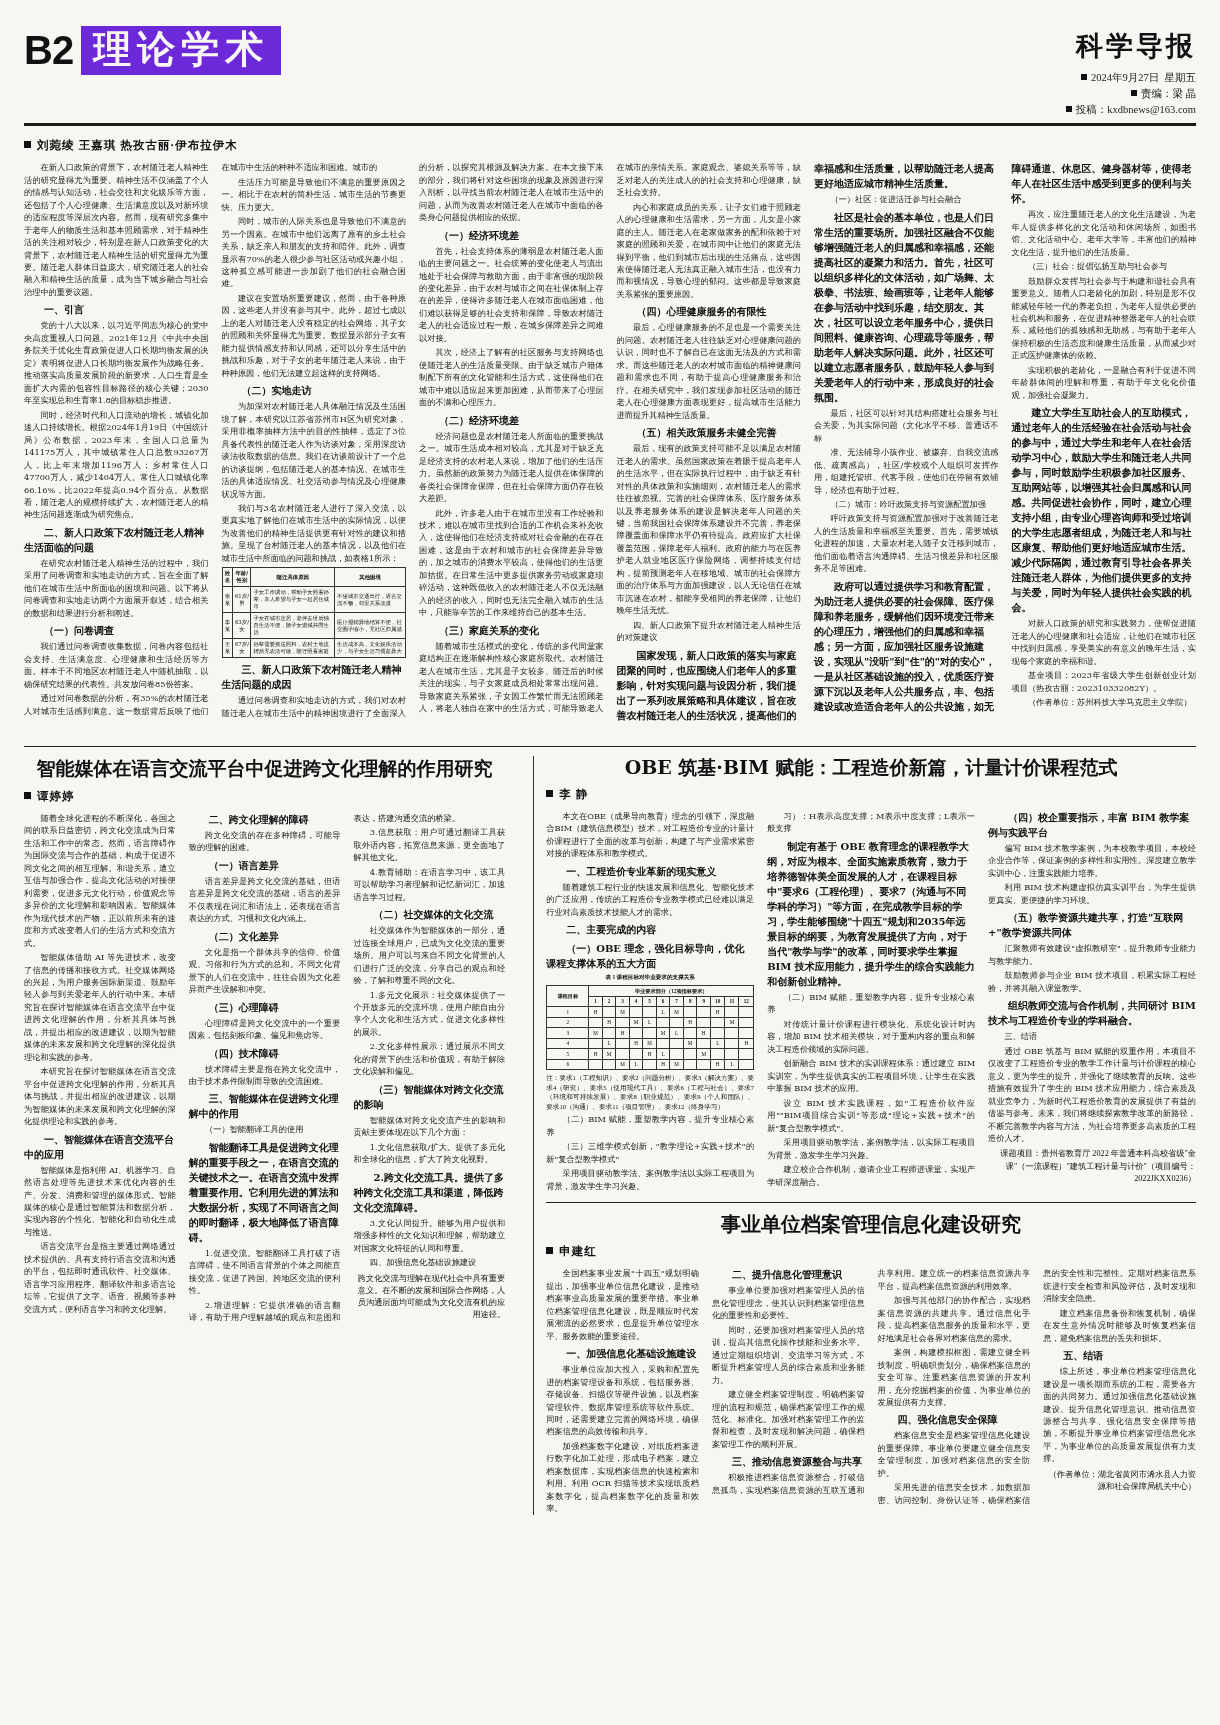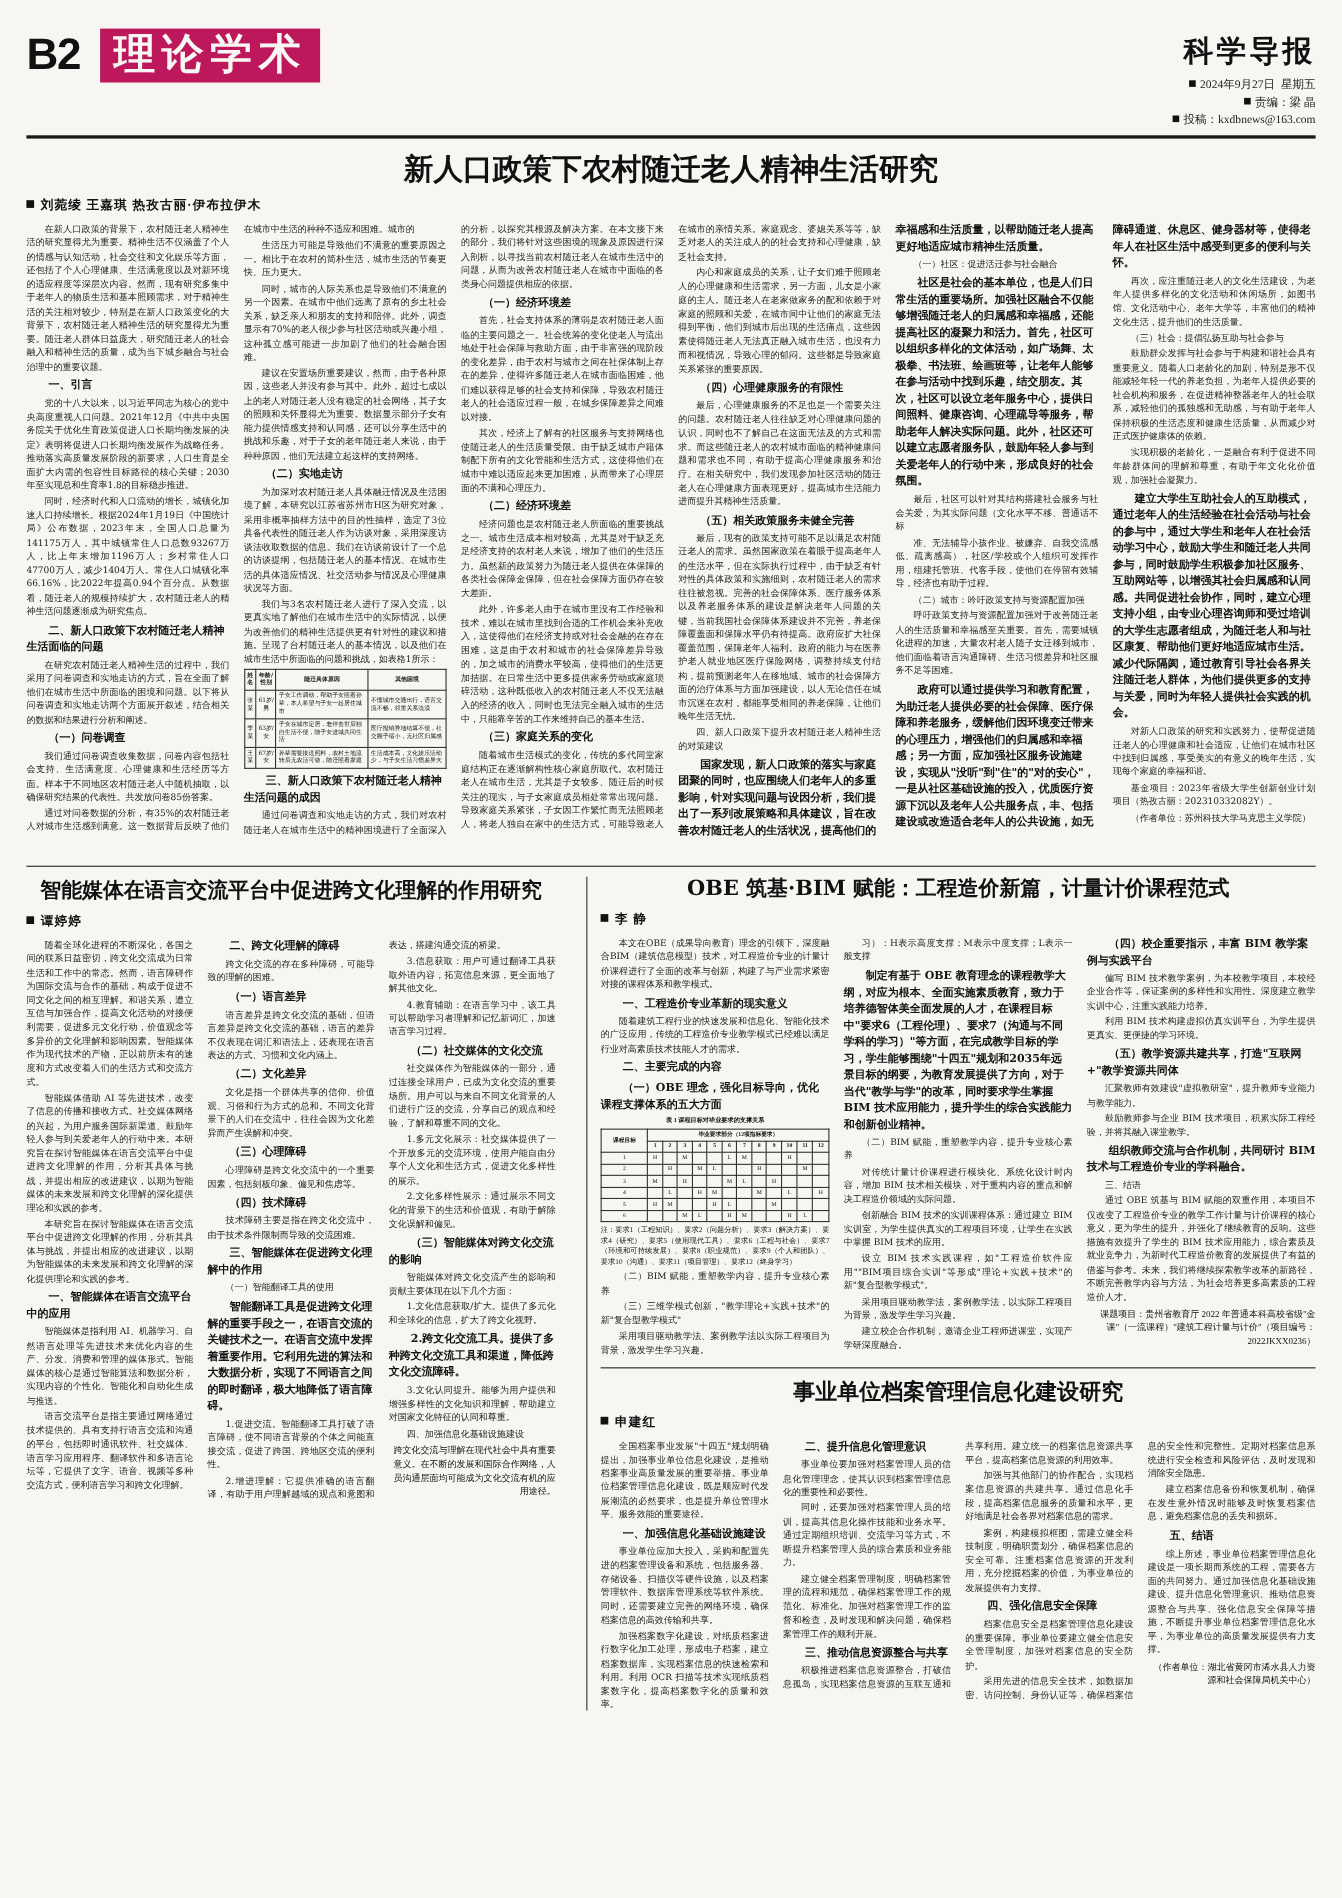--- a/index.html
+++ b/index.html
@@ -22,31 +22,31 @@
   }
 
   
   .masthead {
     display: flex;
     align-items: flex-start;
     justify-content: space-between;
     border-bottom: 3px solid #1a1a1a;
     padding-bottom: 6px;
   }
-  .mast-left { display: flex; align-items: center; gap: 10px; }
+  .mast-left { display: flex; align-items: center; }
   .page-no {
     font-family: "Liberation Sans", sans-serif;
     font-weight: bold;
     font-size: 40px;
     letter-spacing: -1px;
     line-height: 1;
     padding-right: 8px;
   }
   .section-title {
-    background: #be185d;
+    background: #6d28d9;
     color: #f7f6f2;
     font-weight: bold;
     font-size: 38px;
     letter-spacing: 6px;
     padding: 3px 12px 6px 12px;
     line-height: 1.05;
     font-family: "DejaVu Serif", serif;
   }
   .mast-right { text-align: right; padding-top: 2px; }
   .brand {
@@ -172,21 +172,20 @@
       <div class="brand">科学导报</div>
       <div class="mast-meta">
         <div><span class="sq"></span><span>2024年9月27日</span>&nbsp;&nbsp;<span>星期五</span></div>
         <div><span class="sq"></span><span>责编：梁 晶</span></div>
         <div><span class="sq"></span><span>投稿：kxdbnews@163.com</span></div>
       </div>
     </div>
   </div>
 
   <div class="top-article">
-    <div class="headline top-headline">新人口政策下农村随迁老人精神生活研究</div>
     <div class="byline">
       <span class="mk"></span><b>刘菀绫 王嘉琪 热孜古丽·伊布拉伊木</b>
     </div>
 
     <div class="top-body">
       <p class="t">在新人口政策的背景下，农村随迁老人精神生活的研究显得尤为重要。精神生活不仅涵盖了个人的情感与认知活动，社会交往和文化娱乐等方面，还包括了个人心理健康、生活满意度以及对新环境的适应程度等深层次内容。然而，现有研究多集中于老年人的物质生活和基本照顾需求，对于精神生活的关注相对较少，特别是在新人口政策变化的大背景下，农村随迁老人精神生活的研究显得尤为重要。随迁老人群体日益庞大，研究随迁老人的社会融入和精神生活的质量，成为当下城乡融合与社会治理中的重要议题。</p>
       <p class="h">一、引言</p>
       <p class="t">党的十八大以来，以习近平同志为核心的党中央高度重视人口问题。2021年12月《中共中央国务院关于优化生育政策促进人口长期均衡发展的决定》表明将促进人口长期均衡发展作为战略任务。推动落实高质量发展阶段的新要求，人口生育是全面扩大内需的包容性目标路径的核心关键；2030年至实现总和生育率1.8的目标稳步推进。</p>
       <p class="t">同时，经济时代和人口流动的增长，城镇化加速人口持续增长。根据2024年1月19日《中国统计局》公布数据，2023年末，全国人口总量为141175万人，其中城镇常住人口总数93267万人，比上年末增加1196万人；乡村常住人口47700万人，减少1404万人。常住人口城镇化率66.16%，比2022年提高0.94个百分点。从数据看，随迁老人的规模持续扩大，农村随迁老人的精神生活问题逐渐成为研究焦点。</p>
       <p class="h">二、新人口政策下农村随迁老人精神生活面临的问题</p>

